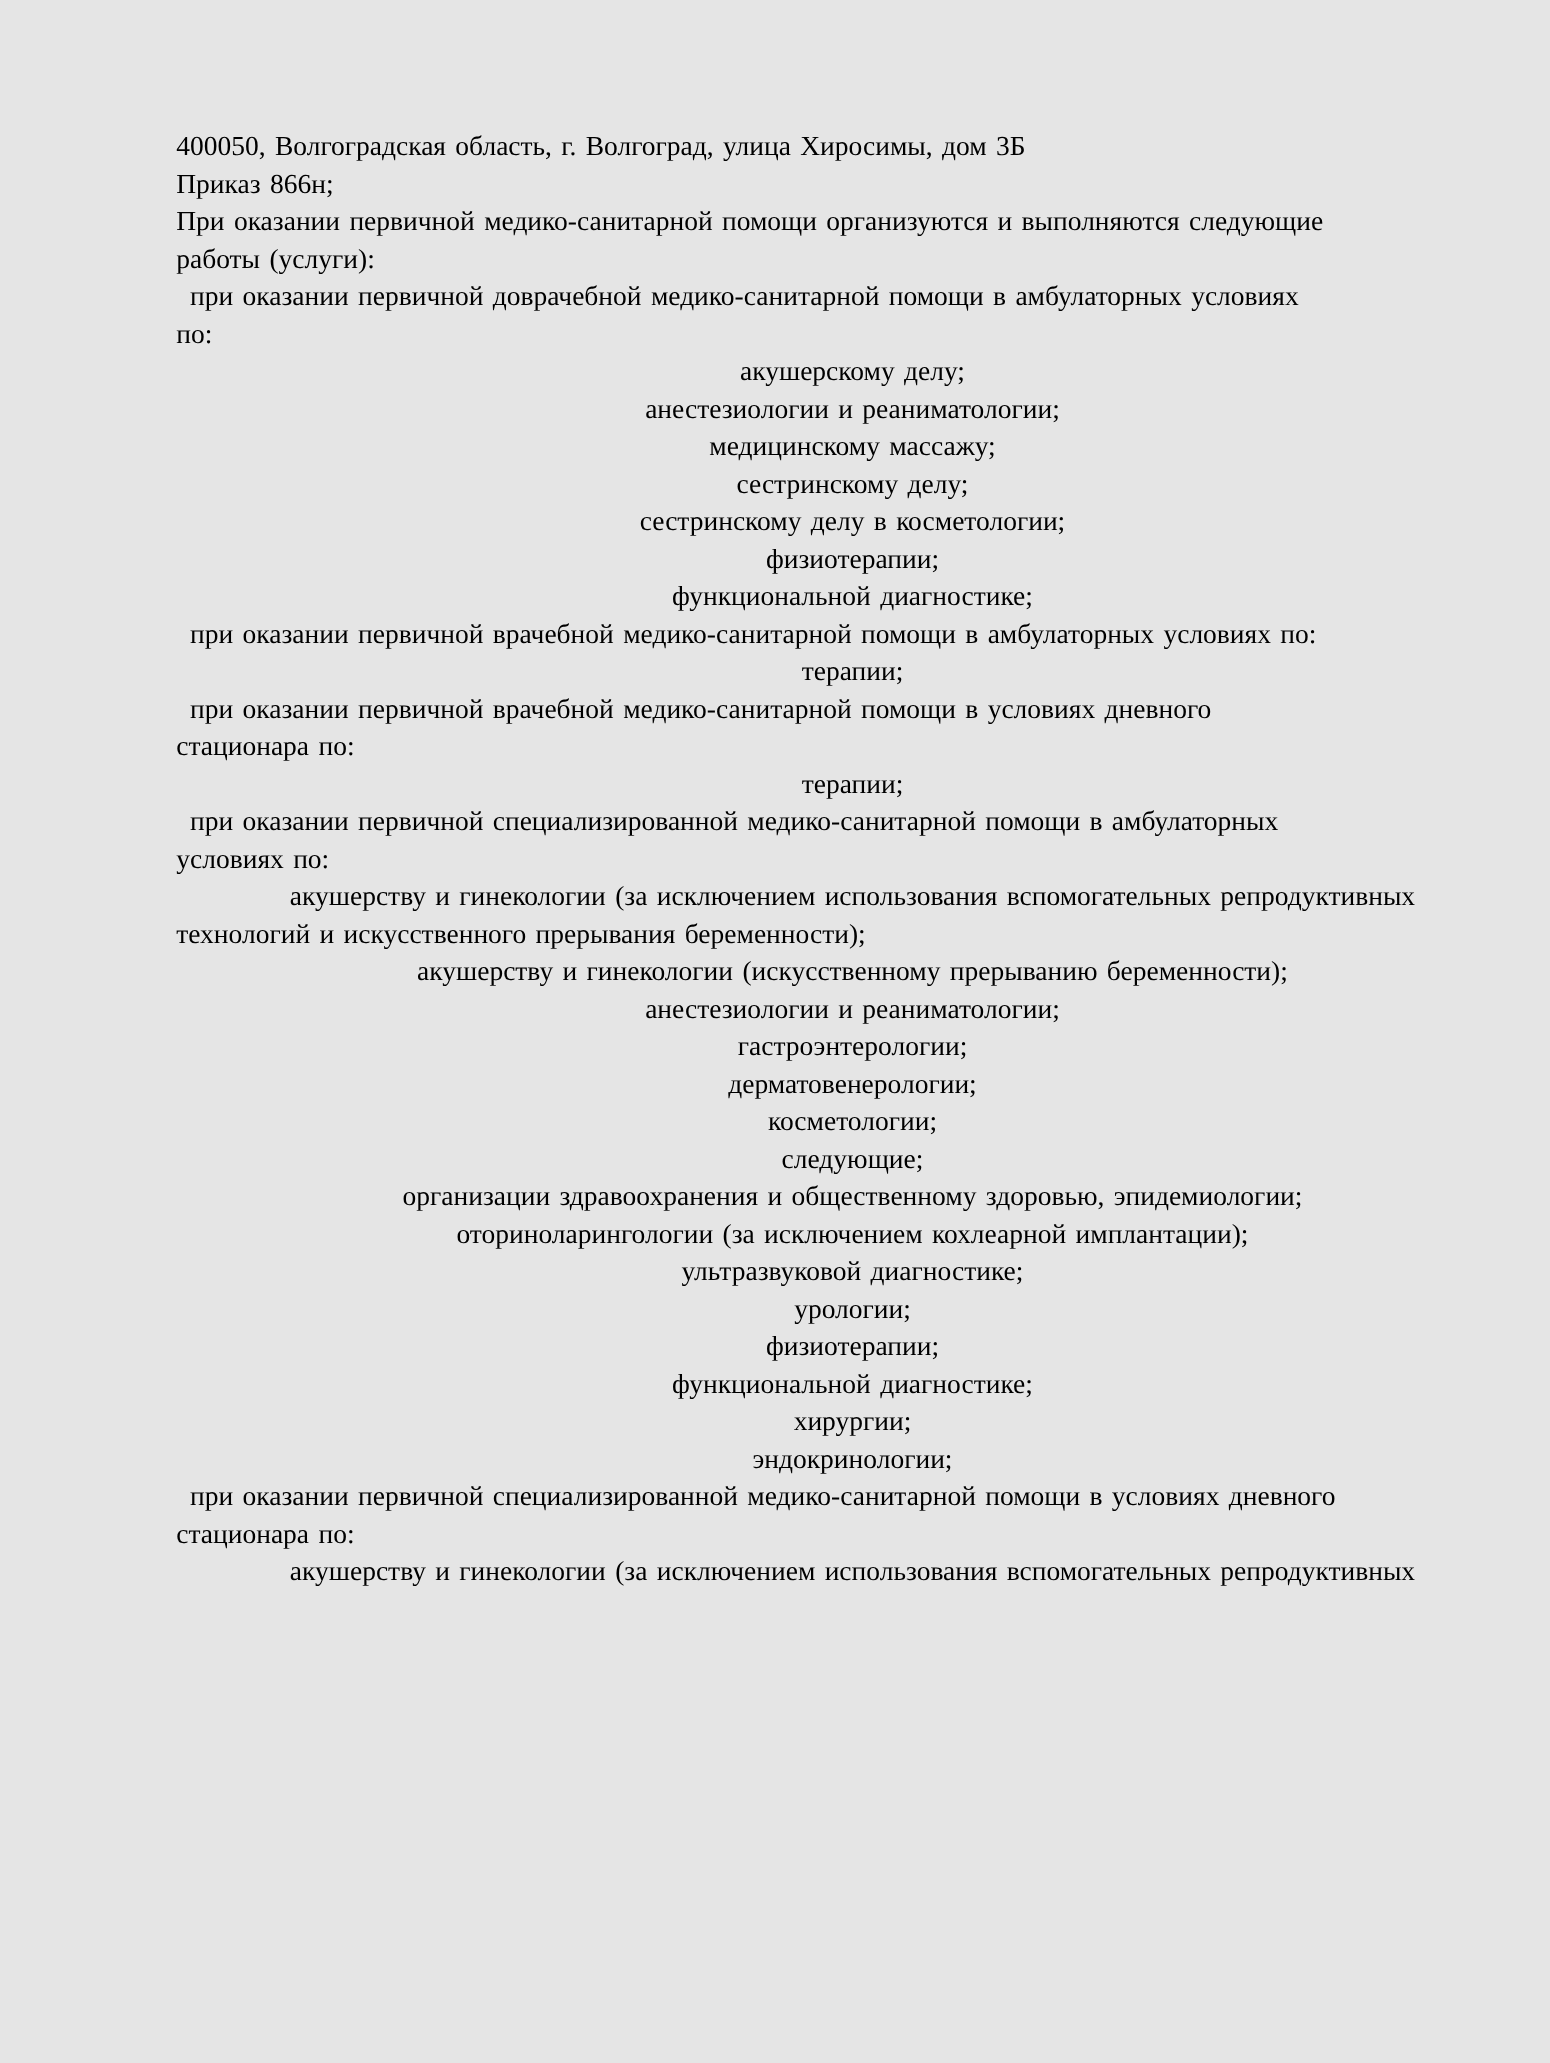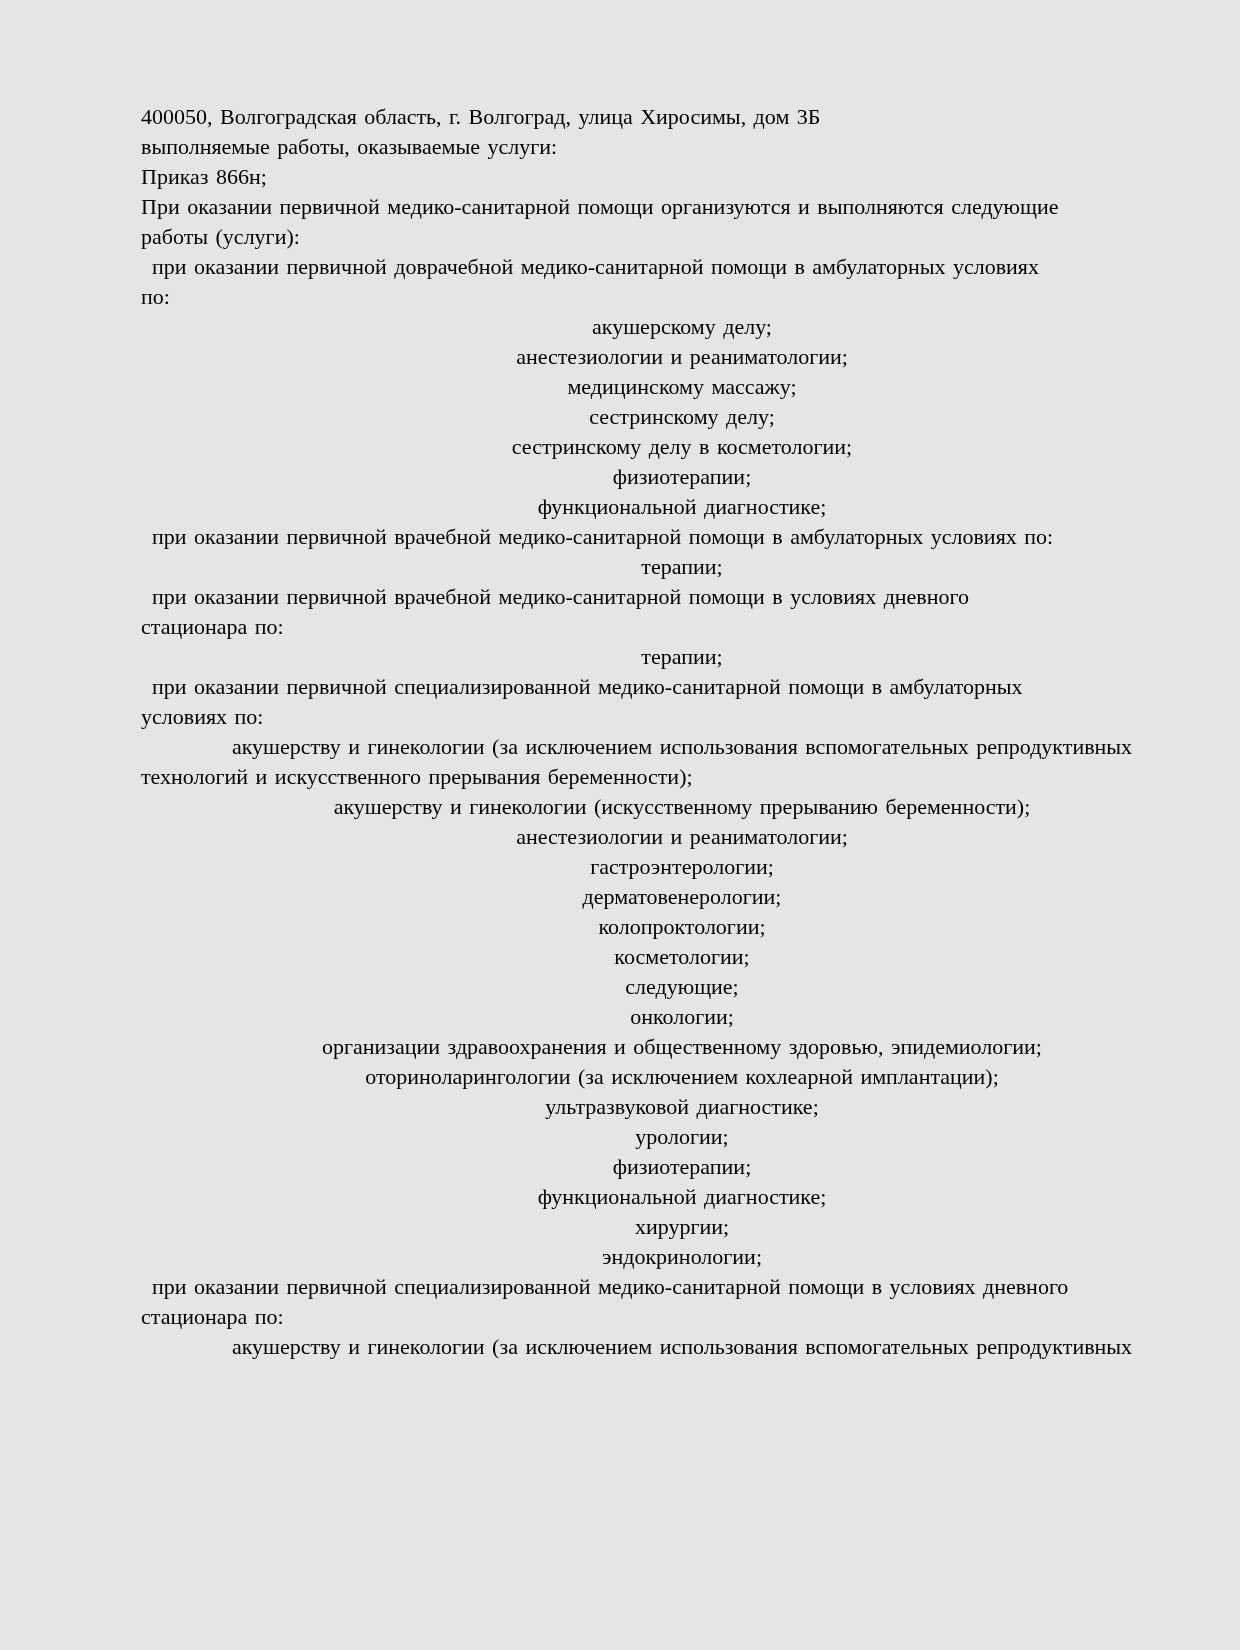--- a/index.html
+++ b/index.html
@@ -39,21 +39,20 @@
   }
   .line.i1 { padding-left: 11px; }
   .line.i2 { padding-left: 22px; text-align: center; }
 </style>
 </head>
 <body>
 
 <div class="page">
   <div class="doc">
       <div class="line i0">400050, Волгоградская область, г. Волгоград, улица Хиросимы, дом 3Б</div>
-      <div class="line i0">выполняемые работы, оказываемые услуги:</div>
       <div class="line i0">Приказ 866н;</div>
       <div class="line i0">При оказании первичной медико-санитарной помощи организуются и выполняются следующие</div>
       <div class="line i0">работы (услуги):</div>
       <div class="line i1">при оказании первичной доврачебной медико-санитарной помощи в амбулаторных условиях</div>
       <div class="line i0">по:</div>
       <div class="line i2">акушерскому делу;</div>
       <div class="line i2">анестезиологии и реаниматологии;</div>
       <div class="line i2">медицинскому массажу;</div>
       <div class="line i2">сестринскому делу;</div>
       <div class="line i2">сестринскому делу в косметологии;</div>
@@ -65,24 +64,22 @@
       <div class="line i0">стационара по:</div>
       <div class="line i2">терапии;</div>
       <div class="line i1">при оказании первичной специализированной медико-санитарной помощи в амбулаторных</div>
       <div class="line i0">условиях по:</div>
       <div class="line i2">акушерству и гинекологии (за исключением использования вспомогательных репродуктивных</div>
       <div class="line i0">технологий и искусственного прерывания беременности);</div>
       <div class="line i2">акушерству и гинекологии (искусственному прерыванию беременности);</div>
       <div class="line i2">анестезиологии и реаниматологии;</div>
       <div class="line i2">гастроэнтерологии;</div>
       <div class="line i2">дерматовенерологии;</div>
-      <div class="line i2">колопроктологии;</div>
       <div class="line i2">косметологии;</div>
       <div class="line i2">следующие;</div>
-      <div class="line i2">онкологии;</div>
       <div class="line i2">организации здравоохранения и общественному здоровью, эпидемиологии;</div>
       <div class="line i2">оториноларингологии (за исключением кохлеарной имплантации);</div>
       <div class="line i2">ультразвуковой диагностике;</div>
       <div class="line i2">урологии;</div>
       <div class="line i2">физиотерапии;</div>
       <div class="line i2">функциональной диагностике;</div>
       <div class="line i2">хирургии;</div>
       <div class="line i2">эндокринологии;</div>
       <div class="line i1">при оказании первичной специализированной медико-санитарной помощи в условиях дневного</div>
       <div class="line i0">стационара по:</div>

